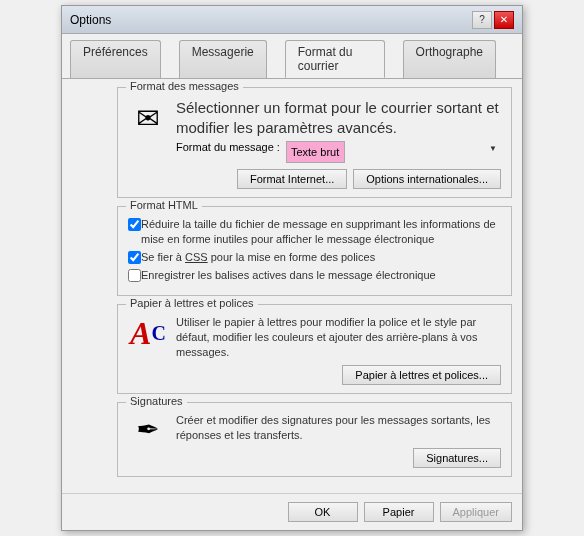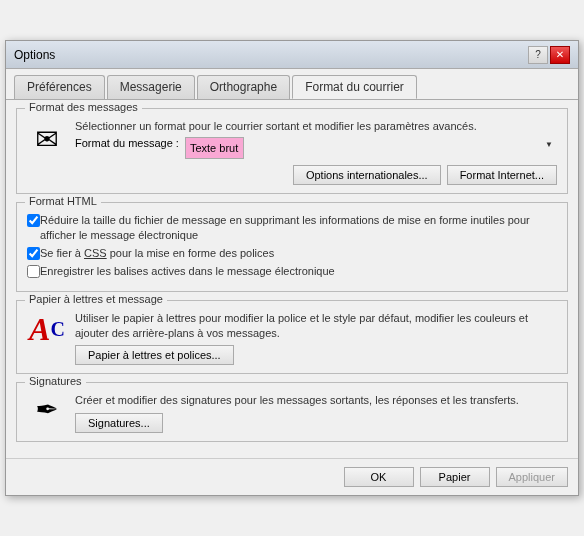--- a/index.html
+++ b/index.html
@@ -7,21 +7,21 @@
       font-family: 'Segoe UI', Tahoma, Geneva, Verdana, sans-serif;
       font-size: 12px;
       background: #f0f0f0;
       display: flex;
       align-items: center;
       justify-content: center;
       width: 584px;
       height: 536px;
     }
     .window {
-      width: 574px;
+      width: 462px;
       background: #f0f0f0;
       border: 1px solid #999;
       box-shadow: 2px 2px 8px rgba(0,0,0,0.3);
     }
     .titlebar {
       background: linear-gradient(to bottom, #dde4ed, #c4cdd8);
       padding: 4px 8px;
       display: flex;
       align-items: center;
       justify-content: space-between;
@@ -55,33 +55,34 @@
       padding: 6px 8px 0 8px;
       background: #f0f0f0;
       border-bottom: 1px solid #aaa;
     }
     .tab {
       padding: 4px 12px;
       border: 1px solid #aaa;
       border-bottom: none;
       background: linear-gradient(to bottom, #e8e8e8, #d8d8d8);
       cursor: pointer;
-      margin-right: 2px;
+      margin-right: 18px;
       border-radius: 3px 3px 0 0;
       font-size: 12px;
       color: #333;
     }
     .tab.active {
       background: #f0f0f0;
       font-weight: 500;
       border-bottom: 1px solid #f0f0f0;
       z-index: 1;
     }
     .content {
       padding: 8px 10px;
+      margin-left: 45px;
     }
     .section {
       border: 1px solid #bbb;
       margin-bottom: 8px;
       padding: 6px 10px 8px 10px;
       position: relative;
     }
     .section-title {
       position: absolute;
       top: -8px;
@@ -105,21 +106,21 @@
       height: 40px;
       flex-shrink: 0;
       display: flex;
       align-items: center;
       justify-content: center;
     }
     .envelope-icon {
       font-size: 28px;
     }
     .format-desc {
-      font-size: 11px;
+      font-size: 15px;
       color: #333;
       margin-bottom: 4px;
       line-height: 1.3;
     }
     .format-row {
       display: flex;
       align-items: flex-start;
       gap: 6px;
     }
     .format-label {
@@ -222,21 +223,21 @@
     .btn-cancel {
       min-width: 70px;
     }
     .btn-apply {
       min-width: 70px;
       color: #999;
       cursor: default;
     }
     .row-with-btn {
       display: flex;
-      justify-content: flex-start;
+      justify-content: flex-end;
       margin-top: 4px;
     }
     .desc-text {
       font-size: 11px;
       color: #333;
       line-height: 1.4;
     }
   </style>
 </head>
 <body>
@@ -247,22 +248,22 @@
     <span class="titlebar-title">Options</span>
     <div class="titlebar-buttons">
       <div class="titlebar-btn">?</div>
       <div class="titlebar-btn close">✕</div>
     </div>
   </div>
 
   <div class="tabs">
     <div class="tab">Préférences</div>
     <div class="tab">Messagerie</div>
+    <div class="tab active">Format du courrier</div>
     <div class="tab">Orthographe</div>
-    <div class="tab active">Format du courrier</div>
   </div>
 
   <div class="content">
 
     <div class="section">
       <span class="section-title">Format des messages</span>
       <div class="section-body">
         <div class="format-messages-row">
           <div class="icon-placeholder">
             <span class="envelope-icon">✉</span>
@@ -274,22 +275,22 @@
               <div class="select-wrapper">
                 <select class="format-select">
                   <option>Texte brut</option>
                   <option>HTML</option>
                 </select>
               </div>
             </div>
           </div>
         </div>
         <div class="btn-row">
+          <button class="btn">Format Internet...</button>
           <button class="btn">Options internationales...</button>
-          <button class="btn">Format Internet...</button>
         </div>
       </div>
     </div>
 
     <div class="section">
       <span class="section-title">Format HTML</span>
       <div class="section-body">
         <div class="checkbox-row">
           <input type="checkbox" checked="" style="">
           <span class="checkbox-label">Réduire la taille du fichier de message en supprimant les informations de mise en forme inutiles pour afficher le message électronique</span>
@@ -299,21 +300,21 @@
           <span class="checkbox-label">Se fier à <span class="underline">CSS</span> pour la mise en forme des polices</span>
         </div>
         <div class="checkbox-row">
           <input type="checkbox" style="">
           <span class="checkbox-label">Enregistrer les balises actives dans le message électronique</span>
         </div>
       </div>
     </div>
 
     <div class="section">
-      <span class="section-title">Papier à lettres et message</span>
+      <span class="section-title">Papier à lettres et polices</span>
       <div class="section-body paper-row">
         <div class="paper-icon">
           <span style="font-family:serif;font-size:32px;color:#c00;font-weight:bold;font-style:italic;">A</span>
           <span style="font-family:serif;font-size:20px;color:#00a;font-weight:bold;">C</span>
         </div>
         <div style="flex:1;">
           <div class="desc-text">Utiliser le papier à lettres pour modifier la police et le style par défaut, modifier les couleurs et ajouter des arrière-plans à vos messages.</div>
           <div class="row-with-btn">
             <button class="btn">Papier à lettres et polices...</button>
           </div>

